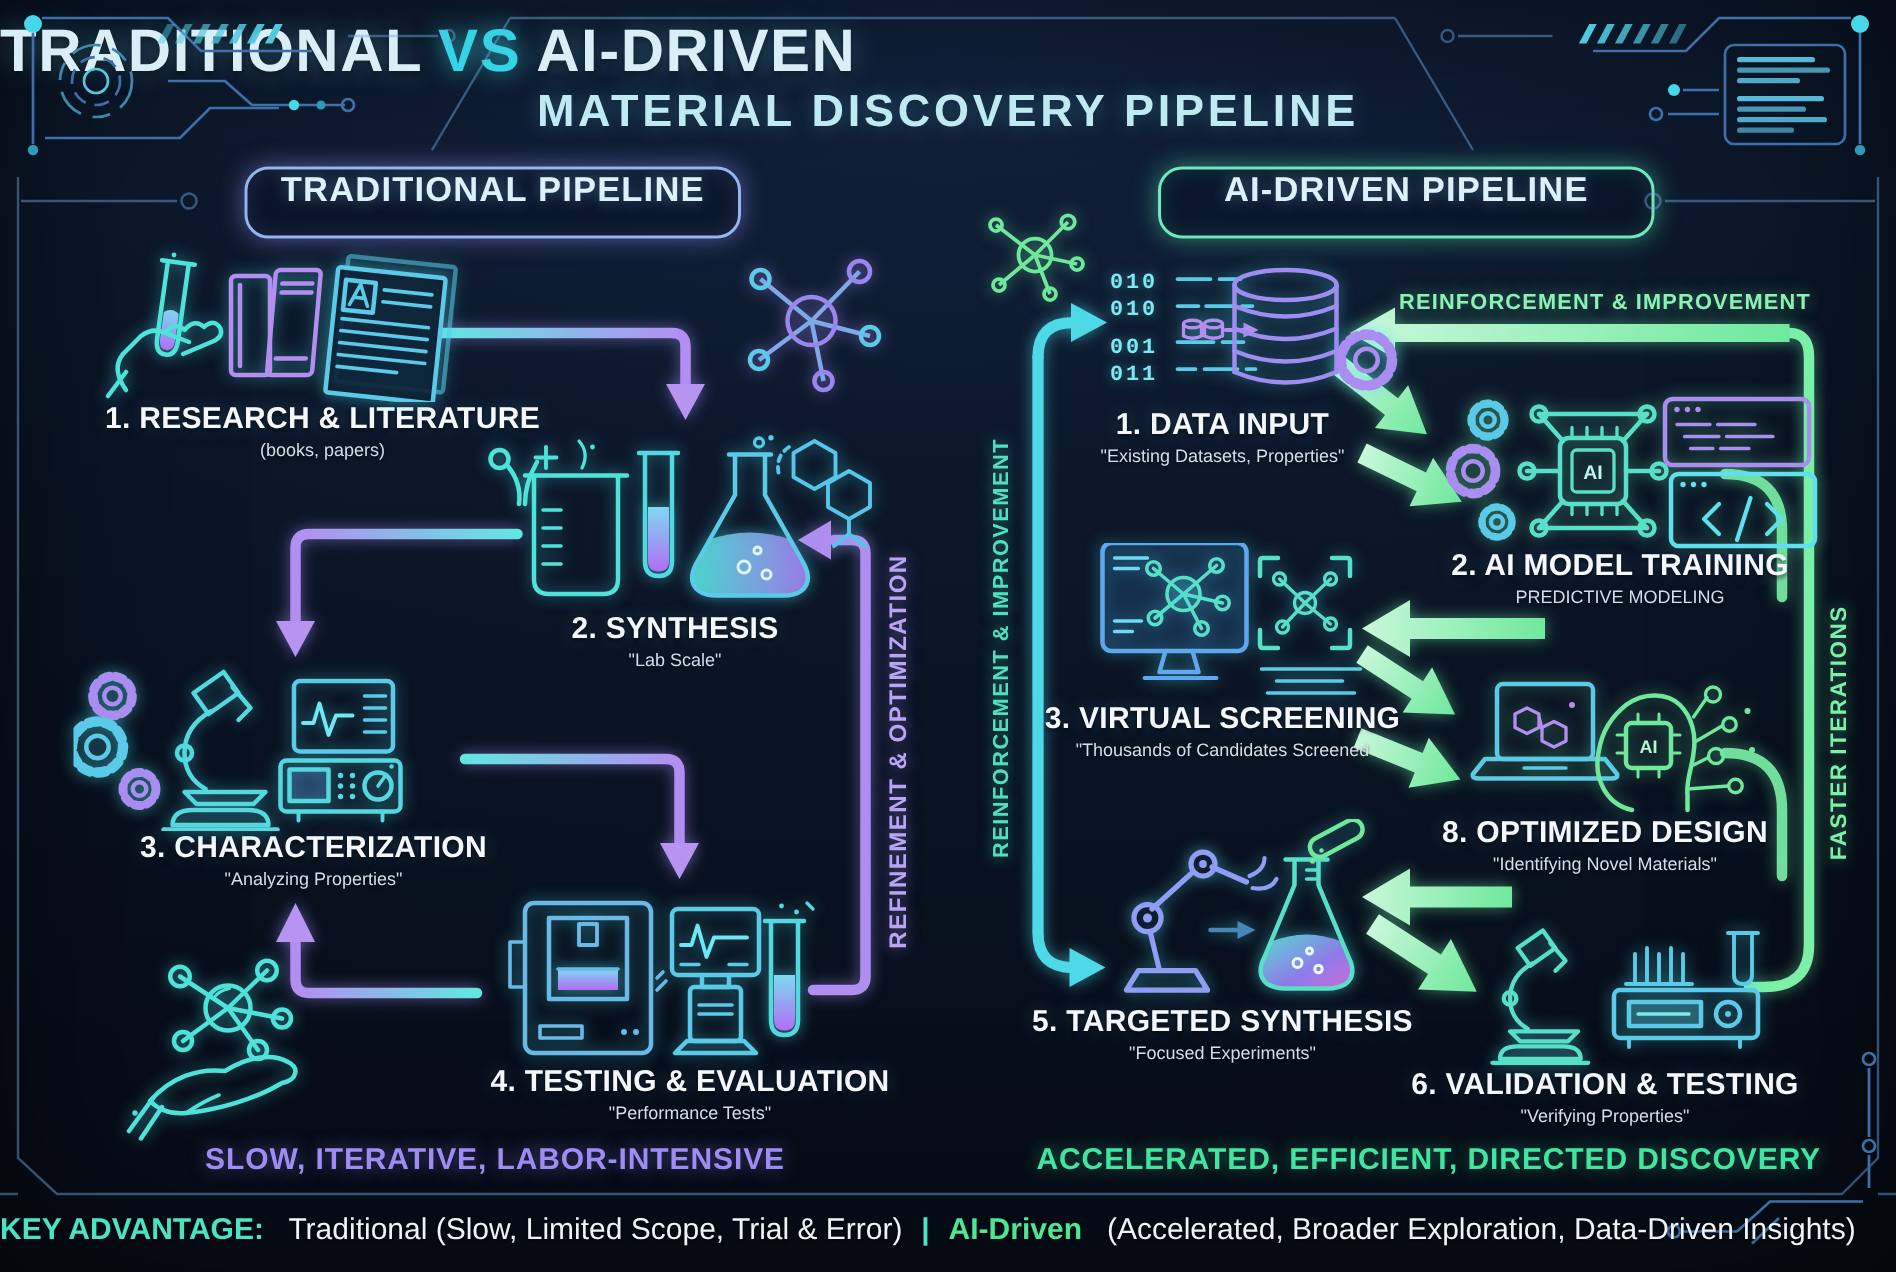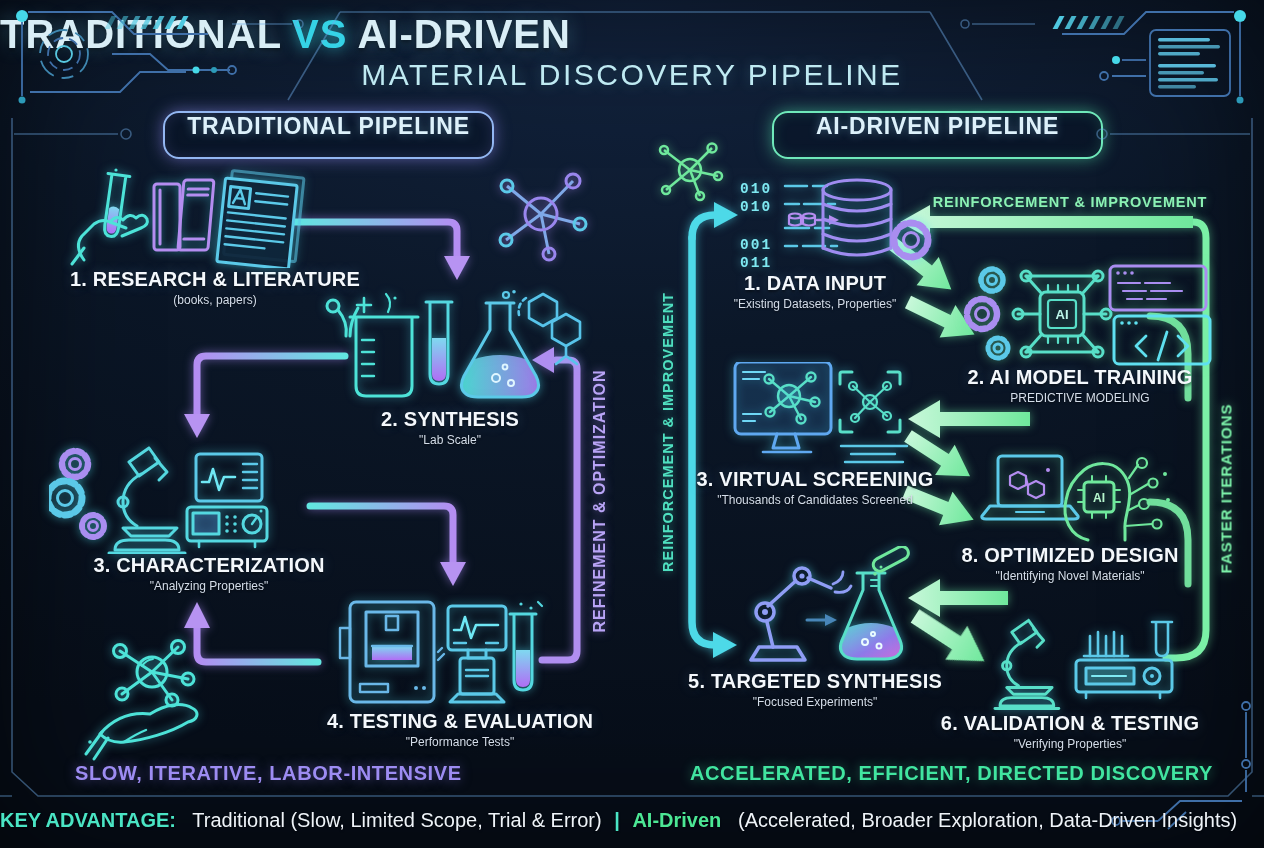--- a/index.html
+++ b/index.html
@@ -9,54 +9,54 @@
     box-shadow:inset 0 0 140px rgba(0,0,0,.6)}
   .abs{position:absolute}
   svg{display:block}
   svg text{font-family:"Liberation Sans",sans-serif;font-weight:800}
   .glow-c{filter:drop-shadow(0 0 5px rgba(80,220,240,.55))}
   .glow-p{filter:drop-shadow(0 0 5px rgba(170,140,250,.55))}
   .glow-g{filter:drop-shadow(0 0 5px rgba(110,240,170,.5))}
   .title1{position:absolute;left:0;right:0;top:12px;font-size:40px;font-weight:800;
     letter-spacing:1px;color:#d9eef6;text-shadow:0 0 18px rgba(120,220,245,.35),0 2px 4px rgba(0,0,0,.6);white-space:nowrap}
   .title1 .vs{color:#35d3e6;text-shadow:0 0 16px rgba(60,220,235,.8);padding:0 10px}
-  .title2{position:absolute;left:0;right:0;top:58px;text-align:center;font-size:30px;font-weight:400;
+  .title2{position:absolute;left:0;right:0;top:58px;text-align:center;font-size:30px;font-weight:700;
     letter-spacing:2.5px;color:#bfeaf2;text-shadow:0 0 14px rgba(110,220,240,.3)}
   .pill{position:absolute;display:flex;align-items:flex-start;justify-content:center;border-radius:16px;
     font-weight:800;font-size:23px;letter-spacing:.8px;color:#ddf1fb;background:rgba(8,18,36,.55);
     text-shadow:0 0 10px rgba(150,220,255,.4);height:44px;width:327px}
   .pill.trad{border:2.5px solid #93b6f2;box-shadow:0 0 16px rgba(150,140,245,.55),inset 0 0 14px rgba(150,140,245,.16)}
   .pill.ai{border:2.5px solid #6fe9ba;box-shadow:0 0 16px rgba(90,240,180,.5),inset 0 0 14px rgba(90,240,180,.15)}
   .step{position:absolute;text-align:center;z-index:3}
   .step .t{font-weight:800;font-size:20px;letter-spacing:.2px;color:#f4f8fc;
     text-shadow:0 2px 3px rgba(0,0,0,.55),0 0 12px rgba(140,200,255,.25);white-space:nowrap}
   .step .s{font-size:12px;color:#d4dde9;margin:2px auto 0;line-height:1.25;text-shadow:0 1px 2px rgba(0,0,0,.5)}
   .step svg{margin:0 auto}
   .vlabel{position:absolute;text-align:center;font-weight:800;letter-spacing:1px;white-space:nowrap;z-index:3}
   #vl-refine{width:320px;left:440px;top:492px;transform:rotate(-90deg);color:#b9a4f6;font-size:16px;
     text-shadow:0 0 10px rgba(170,140,250,.6)}
   #vl-reinf{width:320px;left:508px;top:424px;transform:rotate(-90deg);color:#4fe0c0;font-size:14.5px;
     text-shadow:0 0 10px rgba(70,230,200,.55)}
   #vl-faster{width:260px;left:1096px;top:480px;transform:rotate(-90deg);color:#7bf0a8;font-size:15px;
     text-shadow:0 0 10px rgba(110,240,170,.55)}
   #hl-reinf{left:915px;top:194px;width:310px;text-align:center;color:#8bf2b4;font-size:14.5px;font-weight:800;
     letter-spacing:.8px;text-shadow:0 0 10px rgba(110,240,170,.5);position:absolute;z-index:3}
-  .summary{position:absolute;font-size:20px;font-weight:800;letter-spacing:.6px;text-align:left;z-index:3;white-space:nowrap}
+  .summary{position:absolute;font-size:20px;font-weight:800;letter-spacing:.6px;text-align:center;z-index:3;white-space:nowrap}
   .sum-trad{left:75px;top:762px;width:510px;color:#9d8cf2;text-shadow:0 0 12px rgba(150,130,250,.5)}
   .sum-ai{left:690px;top:762px;width:525px;color:#41e5a0;text-shadow:0 0 12px rgba(70,240,170,.45)}
   .footer{position:absolute;left:0;right:56px;top:809px;font-size:20px;color:#eef3f8;
     text-shadow:0 1px 2px rgba(0,0,0,.5);z-index:3;white-space:nowrap}
   .footer .k{color:#4ae4c4;font-weight:800}
   .footer .sep{color:#4ae4c4;padding:0 7px;font-weight:700}
   .footer .ain{color:#4ce795;font-weight:800}
   .bin{position:absolute;left:740px;top:180px;font-family:Liberation Mono, monospace;font-weight:700;
     font-size:14.5px;color:#7fe9f2;letter-spacing:2px;line-height:18px;z-index:3;
     text-shadow:0 0 8px rgba(90,230,240,.5)}
   .bin span{display:block}
-  .bin .gap{margin-top:20px}
+  .bin .gap{margin-top:7px}
 </style>
 </head>
 <body>
 
 <div class="stage">
 
   <svg class="abs" width="1264" height="848" viewBox="0 0 1264 848" style="left:0;top:0;z-index:1">
     <defs>
       <linearGradient id="gCP" x1="0" y1="0" x2="1" y2="0">
           <stop offset="0" stop-color="#62e6e0"></stop>

